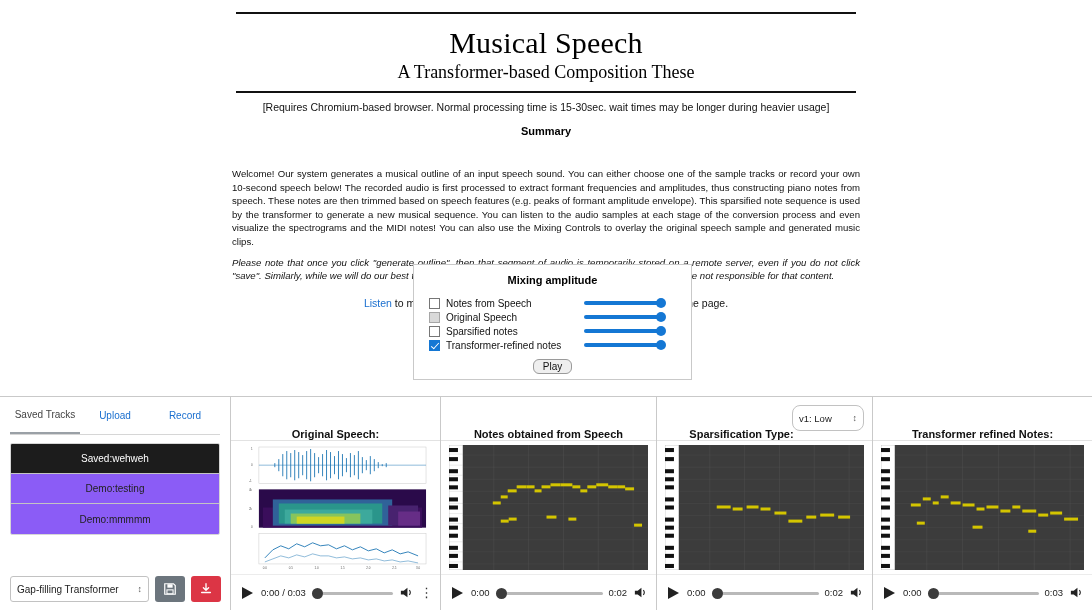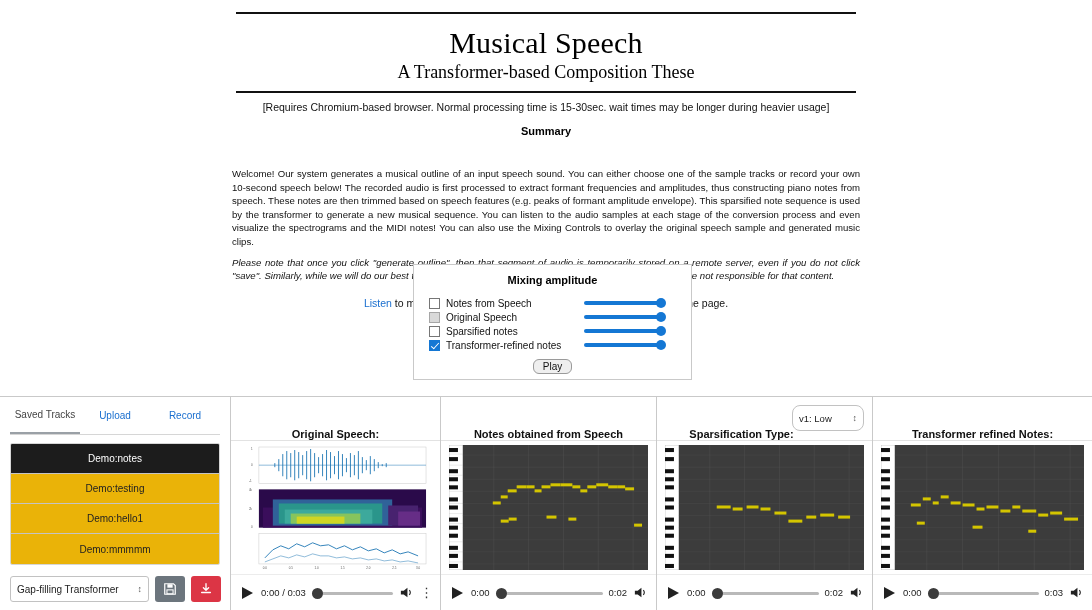--- a/index.html
+++ b/index.html
@@ -207,21 +207,21 @@
     border-radius: 2px;
     overflow: hidden;
   }
   .track-item {
     height: 30px;
     display: flex;
     align-items: center;
     justify-content: center;
     font-size: 10px;
     color: #222;
-    background: #eab308;
+    background: #8b5cf6;
     border-bottom: 1px solid #c4c4c4;
     cursor: pointer;
   }
   .track-item.selected {
     background: #1c1c1c;
     color: #fff;
   }
   .track-item:last-child { border-bottom: 0; }
   .track-bottom {
     position: absolute;
@@ -411,23 +411,22 @@
 
   <div class="panels">
 
     <div class="panel p-tracks">
       <div class="track-tabs">
         <div class="track-tab active">Saved Tracks</div>
         <div class="track-tab">Upload</div>
         <div class="track-tab">Record</div>
       </div>
       <div class="track-list">
-        <div class="track-item selected">Demo:notes</div>
+        <div class="track-item selected">Saved:wehweh</div>
         <div class="track-item">Demo:testing</div>
-        <div class="track-item">Demo:hello1</div>
         <div class="track-item">Demo:mmmmm</div>
       </div>
       <div class="track-bottom">
         <div class="select-box">
           <span>Gap-filling Transformer</span>
           <span style="font-size:9px;color:#555;">↕</span>
         </div>
         <div class="icon-btn save">
           <svg width="14" height="14" viewBox="0 0 16 16">
             <path d="M2 2h10l2 2v10H2V2z" fill="none" stroke="#fff" stroke-width="1.4"></path>

